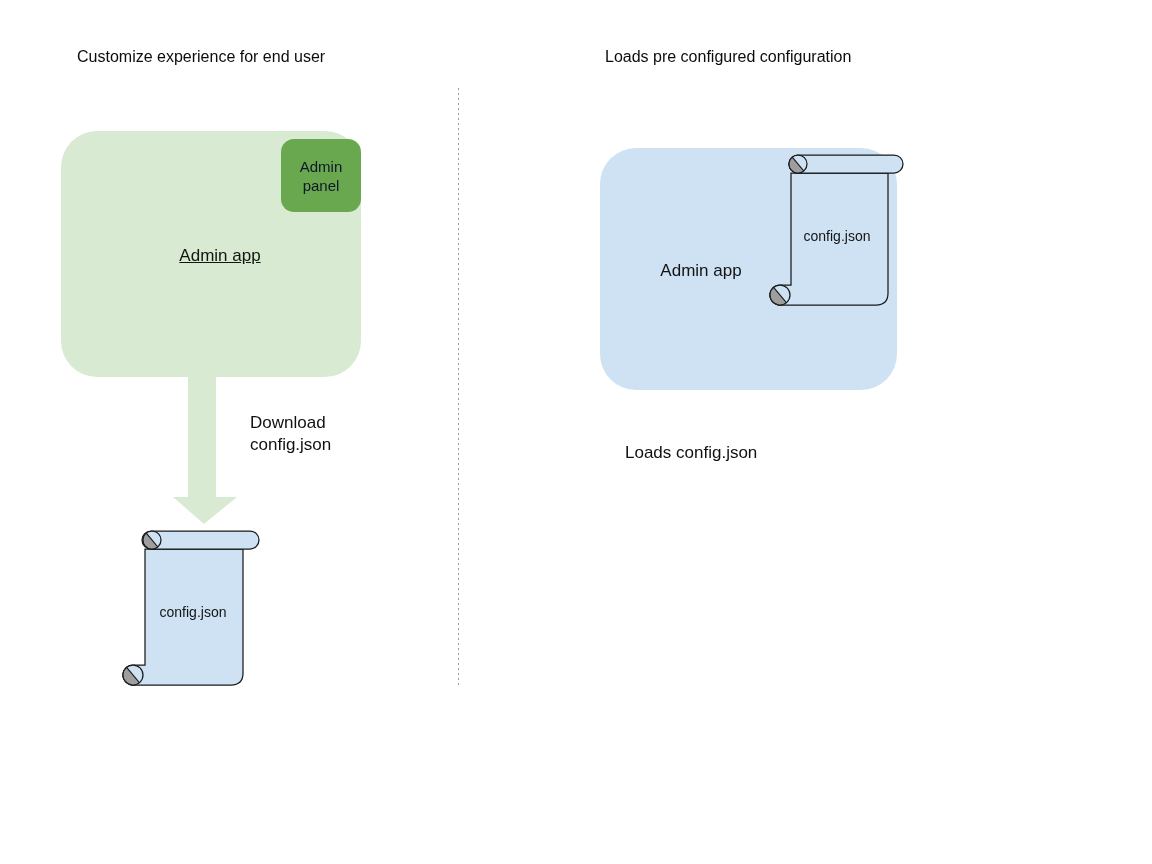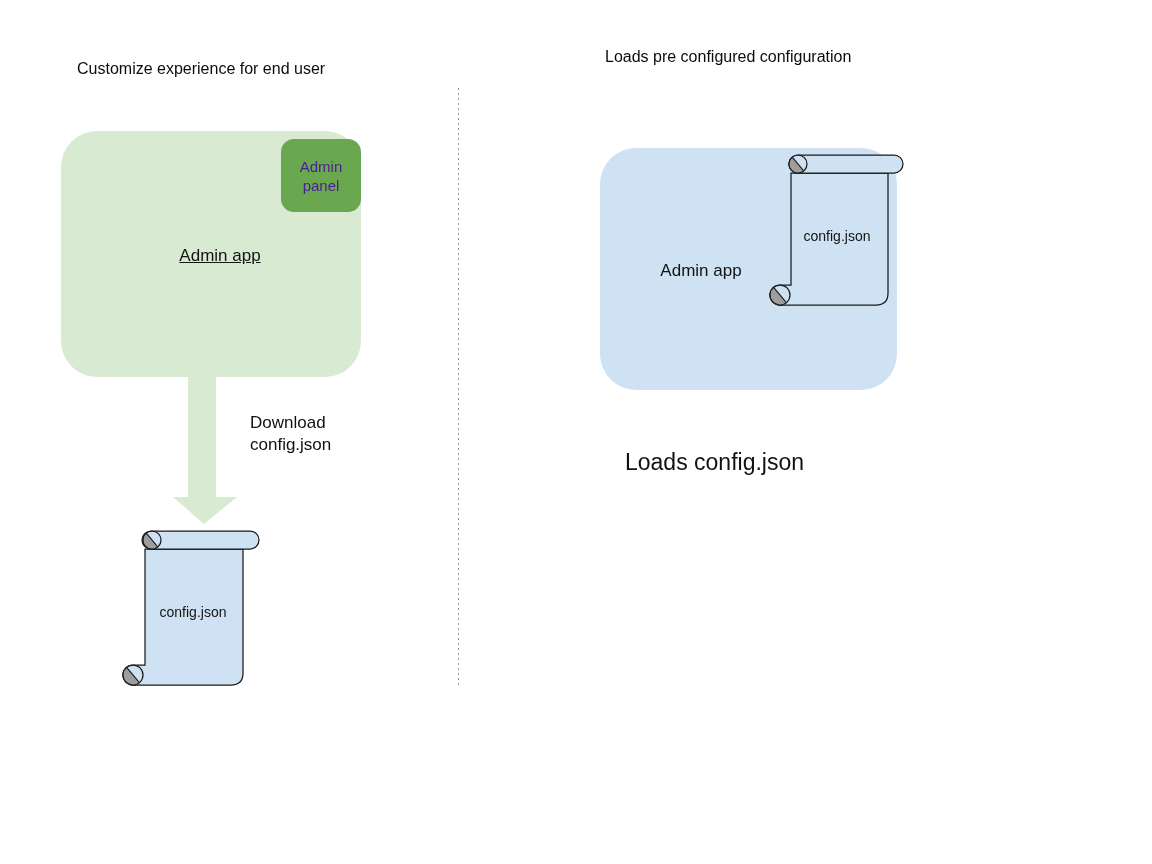--- a/index.html
+++ b/index.html
@@ -13,44 +13,44 @@
   .center{text-align:center;}
   #admin-app-box{
     left:61px;top:131px;width:300px;height:246px;
     background:#d9ead3;border-radius:36px;
   }
   #admin-panel-box{
     left:281px;top:139px;width:80px;height:73px;
     background:#6aa84f;border-radius:13px;
     display:flex;align-items:center;justify-content:center;
   }
-  #admin-panel-box .lbl{font-size:15px;line-height:19px;color:#4c1d95;text-align:center;}
+  #admin-panel-box .lbl{font-size:15px;line-height:19px;color:#0f172a;text-align:center;}
   #admin-app-label{left:160px;top:246px;width:120px;text-decoration:underline;}
   #demo-app-box{
     left:600px;top:148px;width:297px;height:242px;
     background:#cfe2f3;border-radius:36px;
   }
   #demo-app-label{left:651px;top:261px;width:100px;}
   #download-label{left:250px;top:412px;font-size:17px;line-height:22px;white-space:pre-line;}
-  #loads-caption{left:625px;top:443px;font-size:23px;margin-top:6px;}
+  #loads-caption{left:625px;top:443px;font-size:17px;}
   #divider{
     left:458px;top:88px;width:1px;height:598px;
     background:repeating-linear-gradient(to bottom,#999 0 1.6px,transparent 1.6px 5px);
   }
   .scroll-label{font-size:14px;color:#141414;width:100px;text-align:center;}
   #config-label-left{left:143px;top:604px;}
   #config-label-right{left:787px;top:228px;}
   svg{display:block;}
 </style>
 </head>
 <body>
 
 <div id="canvas">
 
-  <div class="abs title" style="left:77px;top:60px;">Customize experience for end user</div>
+  <div class="abs title" style="left:77px;top:48px;">Customize experience for end user</div>
   <div class="abs title" style="left:605px;top:48px;">Loads pre configured configuration</div>
 
   <div id="divider" class="abs"></div>
 
   <div id="admin-app-box" class="abs"></div>
   <div id="admin-app-label" class="abs shape-label center">Admin app</div>
 
   <div id="admin-panel-box" class="abs">
     <div class="lbl">Admin panel</div>
   </div>

